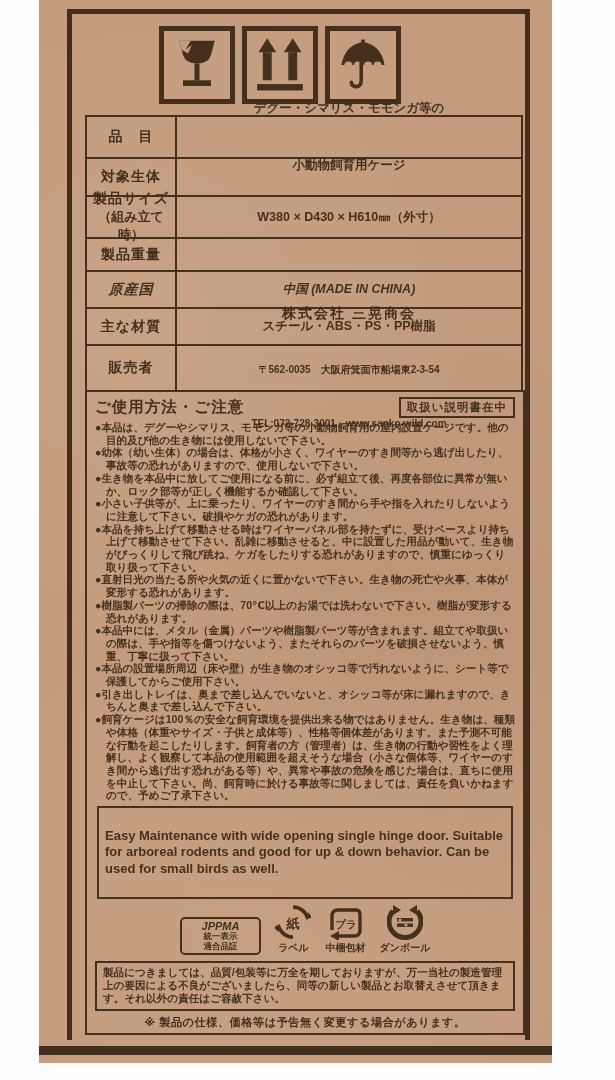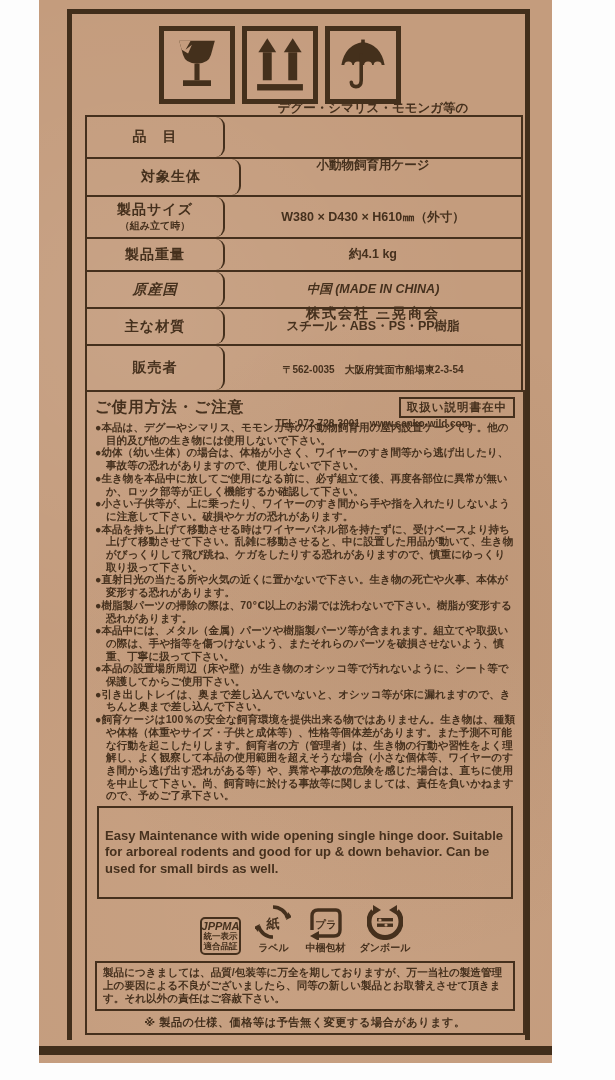--- a/index.html
+++ b/index.html
@@ -23,24 +23,24 @@
   
   .handling-row { position:absolute; left:120px; top:26px; display:flex; gap:7px; }
   .handling-box { width:76px; height:78px; border:5px solid #44301c;
     display:flex; align-items:center; justify-content:center; background:rgba(255,255,255,.02); }
 
   
   .spec-table { position:absolute; left:46px; top:115px; width:438px;
     border:2px solid #45301d; }
   .spec-row { display:flex; border-bottom:2px solid #45301d; }
   .spec-row:last-child { border-bottom:none; }
-  .spec-label { width:138px; border-right:2px solid #45301d;
+  .spec-label { width:90px; border-right:2px solid #45301d;
     display:flex; flex-direction:column; align-items:center; justify-content:center;
-    font-weight:bold; font-size:14px; letter-spacing:1px; text-align:center;border-radius:9px; }
-  .spec-label .note { font-size:10px; letter-spacing:0; font-weight:bold; }
+    font-weight:bold; font-size:14px; letter-spacing:1px; text-align:center; }
+  .spec-label .note { font-size:13px; letter-spacing:0; font-weight:bold; }
   .spec-value { flex:1; display:flex; flex-direction:column; align-items:center;
     justify-content:center; font-weight:bold; font-size:12.5px; text-align:center;
     padding:2px 4px;gap:40px; }
   .spec-value .v-sub { font-size:10px; }
   .spec-value .v-big { font-size:14px; letter-spacing:2px; }
 
   
   .notice-box { position:absolute; left:46px; top:390px; width:440px; height:645px;
     border:2px solid #45301d; padding:5px 8px 4px 8px; overflow:hidden; }
   .notice-header { display:flex; justify-content:space-between; align-items:flex-start; }
@@ -50,21 +50,21 @@
   .bullets { margin-top:3px; }
   .bullet { font-size:10.6px; line-height:1.2; font-weight:bold;
     padding-left:11px; text-indent:-11px; color:#46311e; }
 
   .english-box { border:2px solid #45301d; margin:4px 2px 5px 2px; padding:20px 6px;
     font-size:13px; line-height:1.25; font-weight:bold; color:#46311e; }
 
   
   .recycle-row { display:flex; align-items:flex-end; justify-content:center;
     gap:14px; margin:2px 0 6px 0; }
-  .jppma-badge { border:2px solid #45301d; border-radius:5px; padding:1px 0;
+  .jppma-badge { border:2px solid #45301d; border-radius:5px; padding:1px 20px;
     text-align:center; font-weight:bold; }
   .jppma-badge div { font-size:8.5px; line-height:1.15; }
   .jppma-badge .jp-en { font-size:11px; font-style:italic; letter-spacing:0; }
   .mark-item { display:flex; flex-direction:column; align-items:center; gap:1px; }
   .mark-label { font-size:10px; font-weight:bold; }
 
   .guarantee-box { border:2px solid #45301d; margin:2px 0 4px 0; padding:3px 6px;
     font-size:10.6px; line-height:1.25; font-weight:bold; }
   .change-note { text-align:center; font-size:11.2px; font-weight:bold;
     letter-spacing:0.5px; margin-top:3px; }
@@ -111,41 +111,38 @@
     <div class="spec-table">
       <div class="spec-row" style="height:42px;">
         <div class="spec-label">
             <span>品　目</span>
           </div>
         <div class="spec-value">
           <span>デグー・シマリス・モモンガ等の</span>
           <span>小動物飼育用ケージ</span>
         </div>
       </div>
-      <div class="spec-row" style="height:38px;padding-left:16px;">
+      <div class="spec-row" style="height:38px;">
         <div class="spec-label">
             <span>対象生体</span>
           </div>
       </div>
       <div class="spec-row" style="height:42px;">
         <div class="spec-label">
           <span>製品サイズ</span>
           <span class="note">（組み立て時）</span>
         </div>
         <div class="spec-value">
           <span>W380 × D430 × H610㎜（外寸）</span>
         </div>
       </div>
       <div class="spec-row" style="height:33px;">
         <div class="spec-label">
             <span>製品重量</span>
           </div>
-        <div class="spec-value">
-          <span>約4.1 kg</span>
-        </div>
       </div>
       <div class="spec-row" style="height:37px;font-style:italic;">
         <div class="spec-label">
             <span>原産国</span>
           </div>
         <div class="spec-value">
           <span>中国 (MADE IN CHINA)</span>
         </div>
       </div>
       <div class="spec-row" style="height:37px;">

